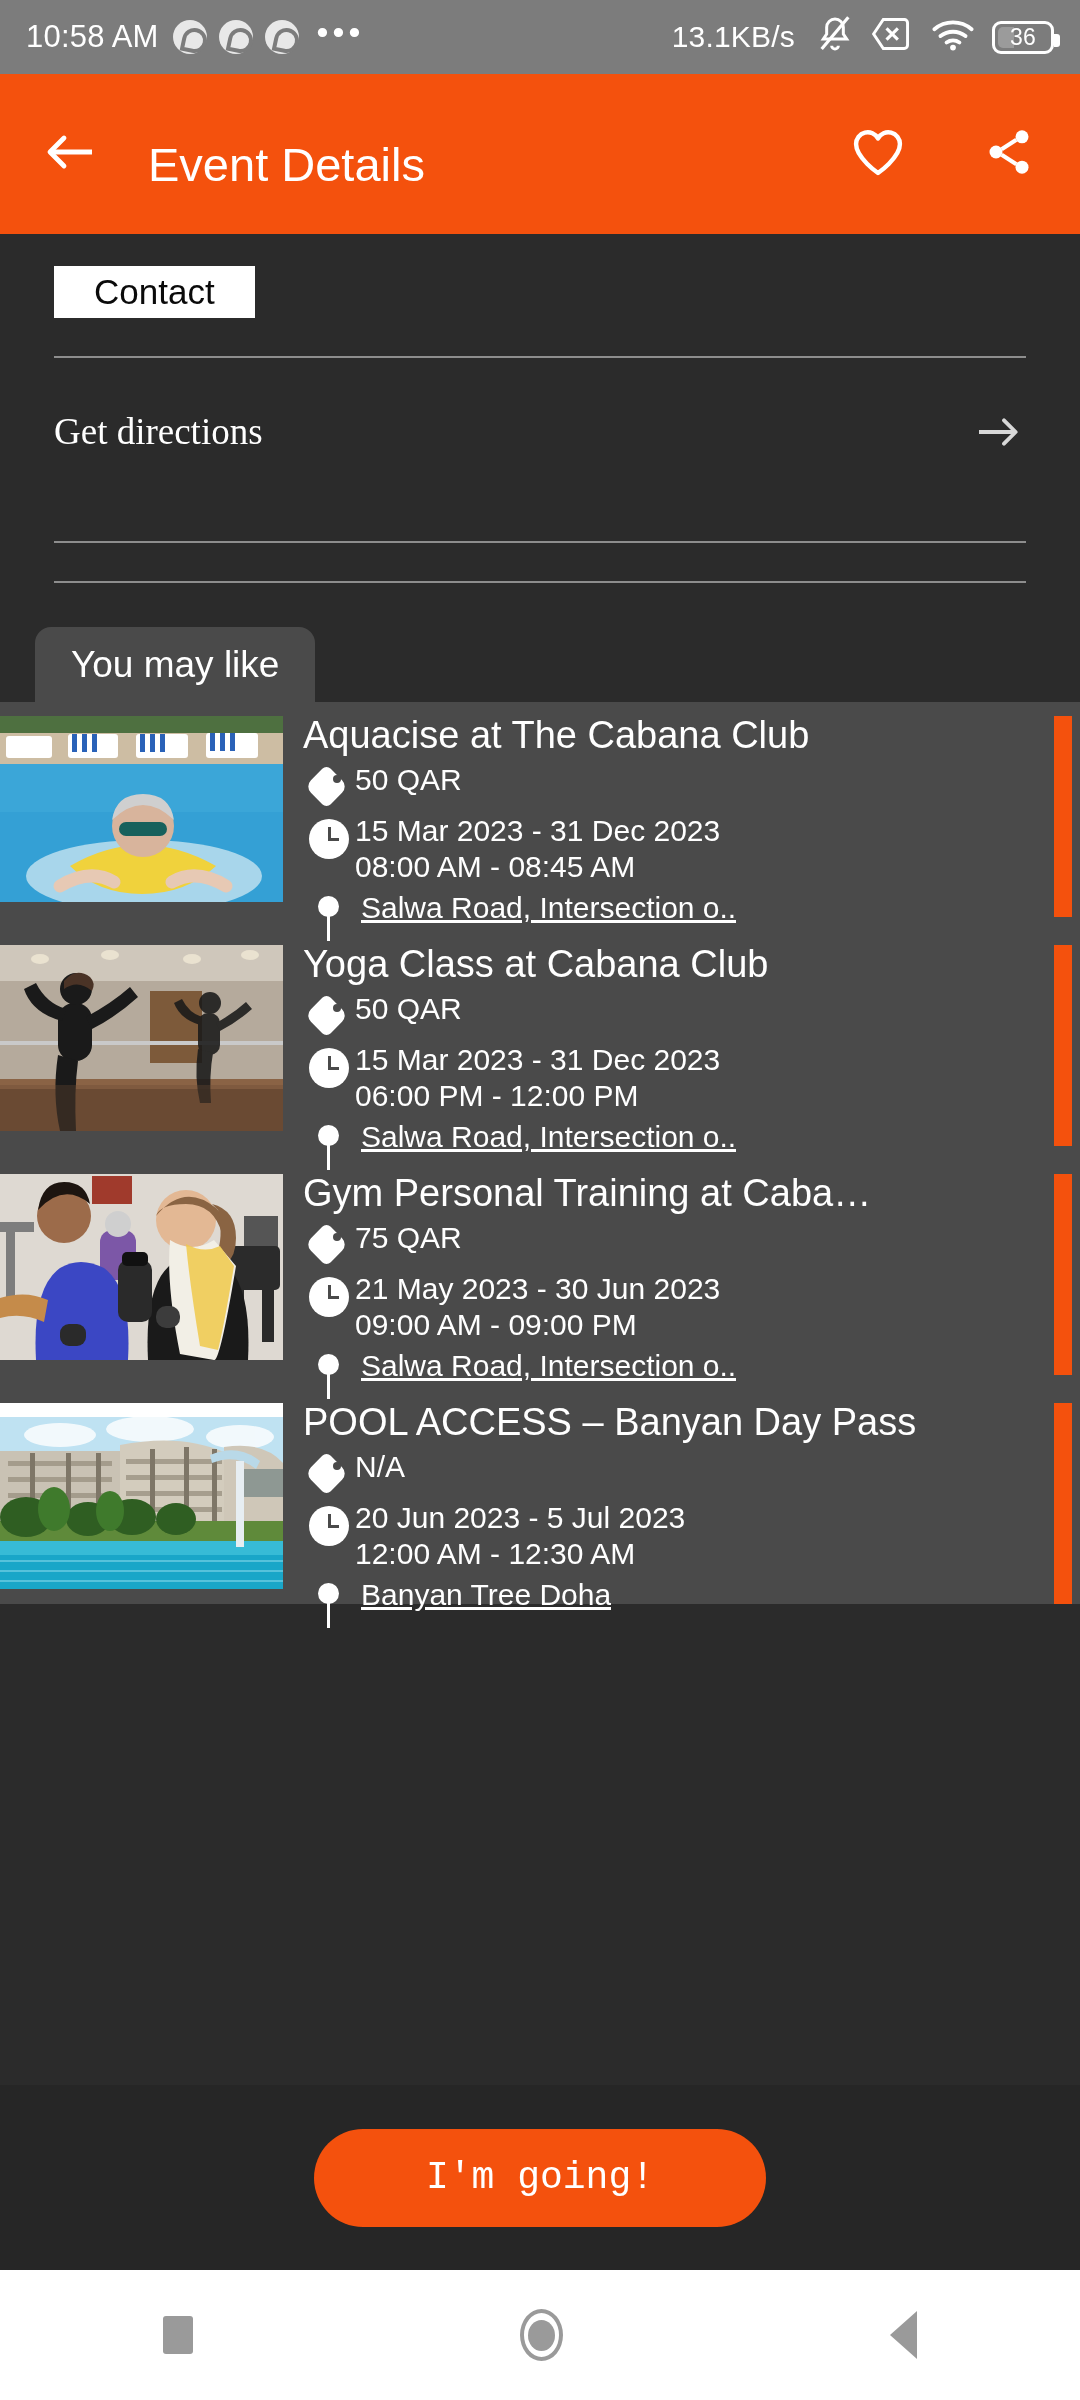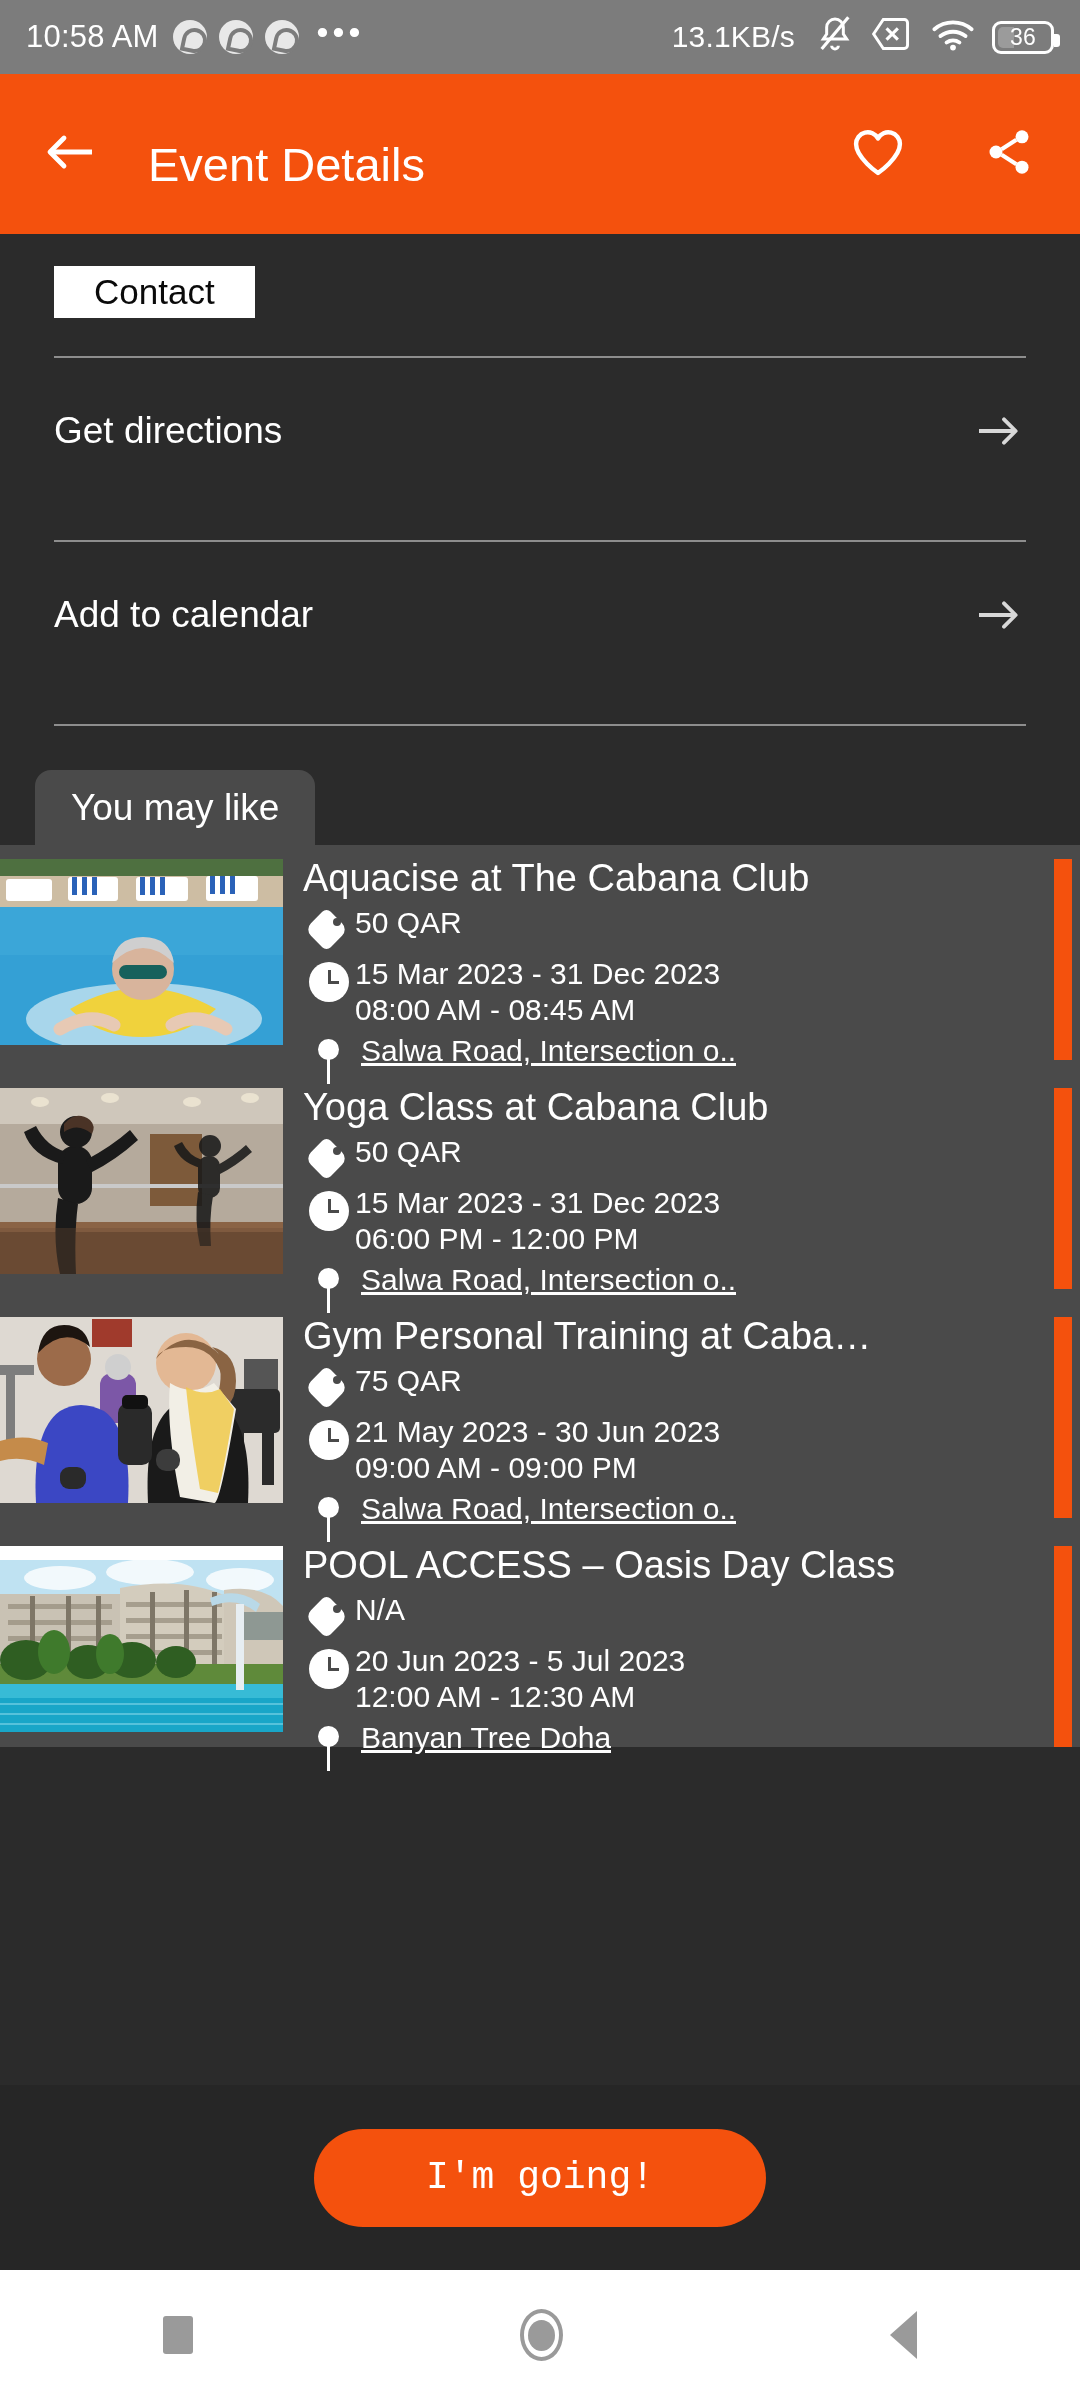--- a/index.html
+++ b/index.html
@@ -56,21 +56,21 @@
   .detail{ background:#2b2b2b; padding:0 54px; }
   .contact-btn{
     display:inline-block;background:#ffffff;color:#0a0a0a;
     font-size:35px;padding:6px 40px;margin-top:32px;
   }
   .hr{ height:2px;background:#8d8d8d;margin-top:38px; }
   .row{
     display:flex;align-items:center;justify-content:space-between;
     padding:52px 0 50px 0;
   }
-  .row-label{ color:#ffffff; font-size:37px; }
+  .row-label{ color:#ffffff; font-size:37px;font-family:Liberation Serif, serif; }
   .row-arrow{ width:46px;height:30px;position:relative;flex:none;margin-right:4px; }
 
   
   .yml-wrap{ background:#2b2b2b; padding-top:44px; }
   .yml-tab{
     display:inline-block;margin-left:35px;background:#4a4a4a;
     color:#ffffff;font-size:37px;padding:17px 36px 16px 36px;
     border-radius:16px 16px 0 0;
   }
   .cards{ background:#4a4a4a; }
@@ -225,29 +225,20 @@
     <span class="row-label">Get directions</span>
     <span class="row-arrow">
       <svg width="46" height="30" viewBox="0 0 26 18">
           <line x1="1" y1="9" x2="23" y2="9" stroke="#d8d8d8" stroke-width="2.3"></line>
           <polyline points="16,2 23,9 16,16" fill="none" stroke="#d8d8d8" stroke-width="2.3" stroke-linecap="round" stroke-linejoin="round"></polyline>
         </svg>
     </span>
   </div>
   <div class="hr"></div>
 
-  <div class="row">
-    <span class="row-label">Add to calendar</span>
-    <span class="row-arrow">
-      <svg width="46" height="30" viewBox="0 0 26 18">
-          <line x1="1" y1="9" x2="23" y2="9" stroke="#d8d8d8" stroke-width="2.3"></line>
-          <polyline points="16,2 23,9 16,16" fill="none" stroke="#d8d8d8" stroke-width="2.3" stroke-linecap="round" stroke-linejoin="round"></polyline>
-        </svg>
-    </span>
-  </div>
   <div class="hr"></div>
 </div>
 
 <div class="yml-wrap">
   <div class="yml-tab">You may like</div>
 </div>
 
 <div class="cards">
 
   <div class="card">
@@ -484,21 +475,21 @@
             <line x1="0" y1="158" x2="283" y2="158"></line>
             <line x1="0" y1="168" x2="283" y2="168"></line>
             <line x1="0" y1="178" x2="283" y2="178"></line>
           </g>
         <path d="M210 52 q28-12 50 6 l-4 8 q-20-16-44-6z" fill="#b9d9e8"></path>
         <rect x="236" y="58" width="8" height="86" fill="#e7eef2"></rect>
         <path d="M244 66 h39 v28 h-39z" fill="#8e9893"></path>
       </svg>
     </div>
     <div class="cinfo">
-      <div class="ctitle">POOL ACCESS – Oasis Day Class</div>
+      <div class="ctitle">POOL ACCESS – Banyan Day Pass</div>
       <div class="cline">
         <span class="cicon">
             <span class="tagicon"></span>
           </span>
         <span class="ctext">N/A</span>
       </div>
       <div class="cline">
         <span class="cicon">
             <span class="clockicon"></span>
           </span>

